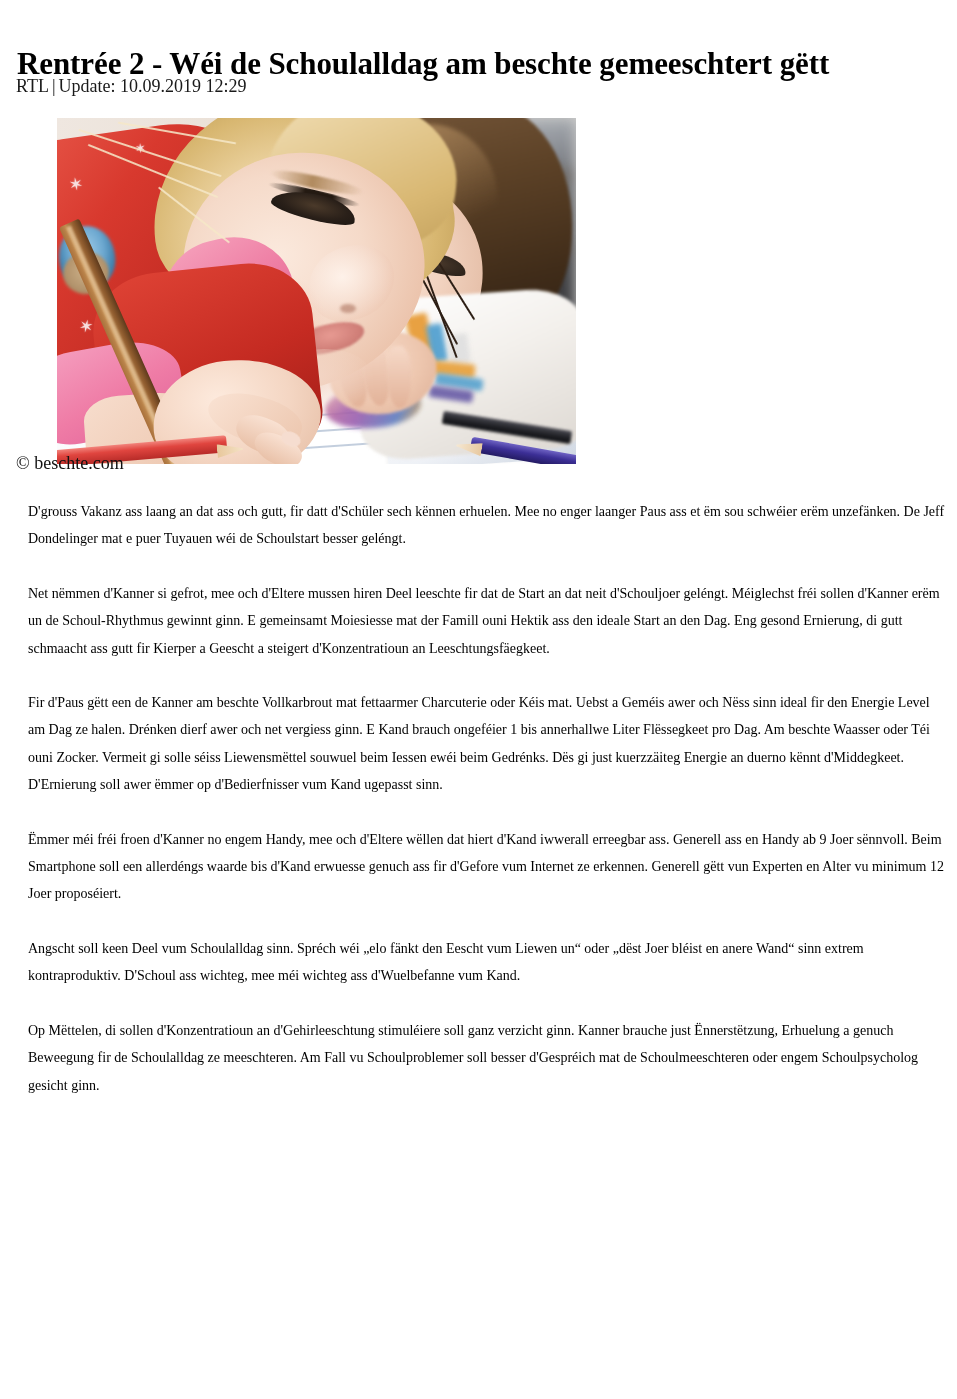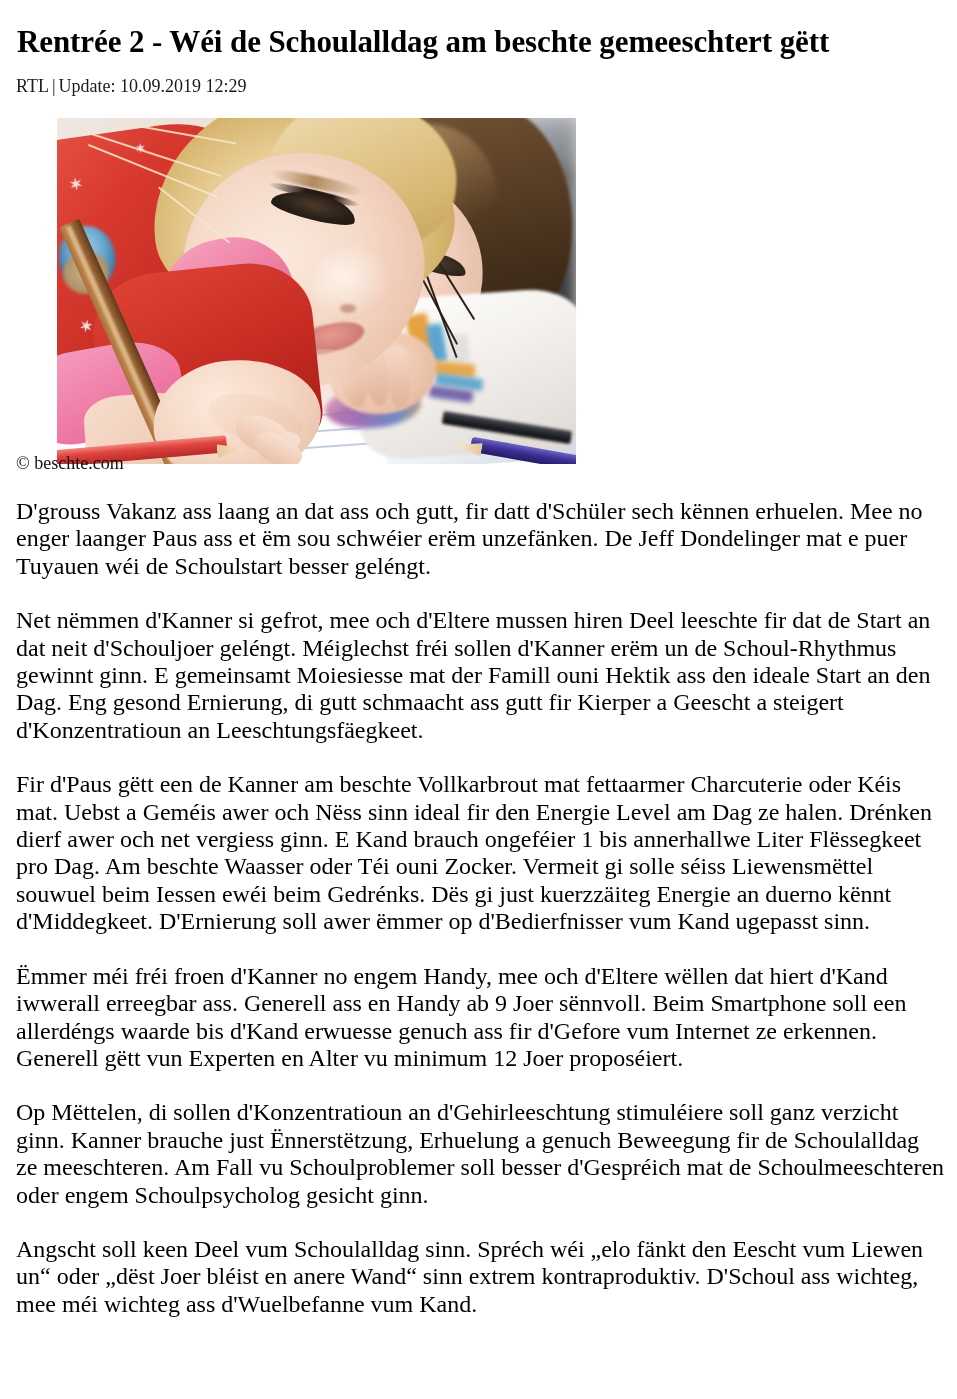--- a/index.html
+++ b/index.html
@@ -19,21 +19,21 @@
     width: 957px;
     height: 1399px;
     padding: 0;
     box-sizing: border-box;
   }
 
   
   .article-title {
     position: absolute;
     left: 17px;
-    top: 2px;
+    top: 24px;
     width: 930px;
     font-size: 31px;
     font-weight: bold;
     line-height: 38px;
     letter-spacing: -0.1px;
     color: #000;
   }
 
   
   .byline {
@@ -452,22 +452,22 @@
   }
 
   
   .body-copy {
     position: absolute;
     left: 16px;
     top: 498px;
     width: 930px;
   }
   .body-copy p {
-    margin: 0 0 27px 0;
-    font-size: 24px;
+    margin: 0 0 27px 12px;
+    font-size: 14px;
     line-height: 27.4px;
     color: #000;
     text-align: left;
   }
   .body-copy p:last-child { margin-bottom: 0; }
 </style>
 </head>
 <body>
 
 <div class="page">
@@ -579,17 +579,17 @@
     </div>
   </figure>
 
   <div class="caption">© beschte.com</div>
 
   <div class="body-copy">
     <p>D'grouss Vakanz ass laang an dat ass och gutt, fir datt d'Schüler sech kënnen erhuelen. Mee no enger laanger Paus ass et ëm sou schwéier erëm unzefänken. De Jeff Dondelinger mat e puer Tuyauen wéi de Schoulstart besser geléngt.</p>
     <p>Net nëmmen d'Kanner si gefrot, mee och d'Eltere mussen hiren Deel leeschte fir dat de Start an dat neit d'Schouljoer geléngt. Méiglechst fréi sollen d'Kanner erëm un de Schoul-Rhythmus gewinnt ginn. E gemeinsamt Moiesiesse mat der Famill ouni Hektik ass den ideale Start an den Dag. Eng gesond Ernierung, di gutt schmaacht ass gutt fir Kierper a Geescht a steigert d'Konzentratioun an Leeschtungsfäegkeet.</p>
     <p>Fir d'Paus gëtt een de Kanner am beschte Vollkarbrout mat fettaarmer Charcuterie oder Kéis mat. Uebst a Geméis awer och Nëss sinn ideal fir den Energie Level am Dag ze halen. Drénken dierf awer och net vergiess ginn. E Kand brauch ongeféier 1 bis annerhallwe Liter Flëssegkeet pro Dag. Am beschte Waasser oder Téi ouni Zocker. Vermeit gi solle séiss Liewensmëttel souwuel beim Iessen ewéi beim Gedrénks. Dës gi just kuerzzäiteg Energie an duerno kënnt d'Middegkeet. D'Ernierung soll awer ëmmer op d'Bedierfnisser vum Kand ugepasst sinn.</p>
     <p>Ëmmer méi fréi froen d'Kanner no engem Handy, mee och d'Eltere wëllen dat hiert d'Kand iwwerall erreegbar ass. Generell ass en Handy ab 9 Joer sënnvoll. Beim Smartphone soll een allerdéngs waarde bis d'Kand erwuesse genuch ass fir d'Gefore vum Internet ze erkennen. Generell gëtt vun Experten en Alter vu minimum 12 Joer proposéiert.</p>
+    <p>Angscht soll keen Deel vum Schoulalldag sinn. Spréch wéi „elo fänkt den Eescht vum Liewen un“ oder „dëst Joer bléist en anere Wand“ sinn extrem kontraproduktiv. D'Schoul ass wichteg, mee méi wichteg ass d'Wuelbefanne vum Kand.</p>
     <p>Op Mëttelen, di sollen d'Konzentratioun an d'Gehirleeschtung stimuléiere soll ganz verzicht ginn. Kanner brauche just Ënnerstëtzung, Erhuelung a genuch Beweegung fir de Schoulalldag ze meeschteren. Am Fall vu Schoulproblemer soll besser d'Gespréich mat de Schoulmeeschteren oder engem Schoulpsycholog gesicht ginn.</p>
-    <p>Angscht soll keen Deel vum Schoulalldag sinn. Spréch wéi „elo fänkt den Eescht vum Liewen un“ oder „dëst Joer bléist en anere Wand“ sinn extrem kontraproduktiv. D'Schoul ass wichteg, mee méi wichteg ass d'Wuelbefanne vum Kand.</p>
   </div>
 
 </div>
 
 </body></html>

